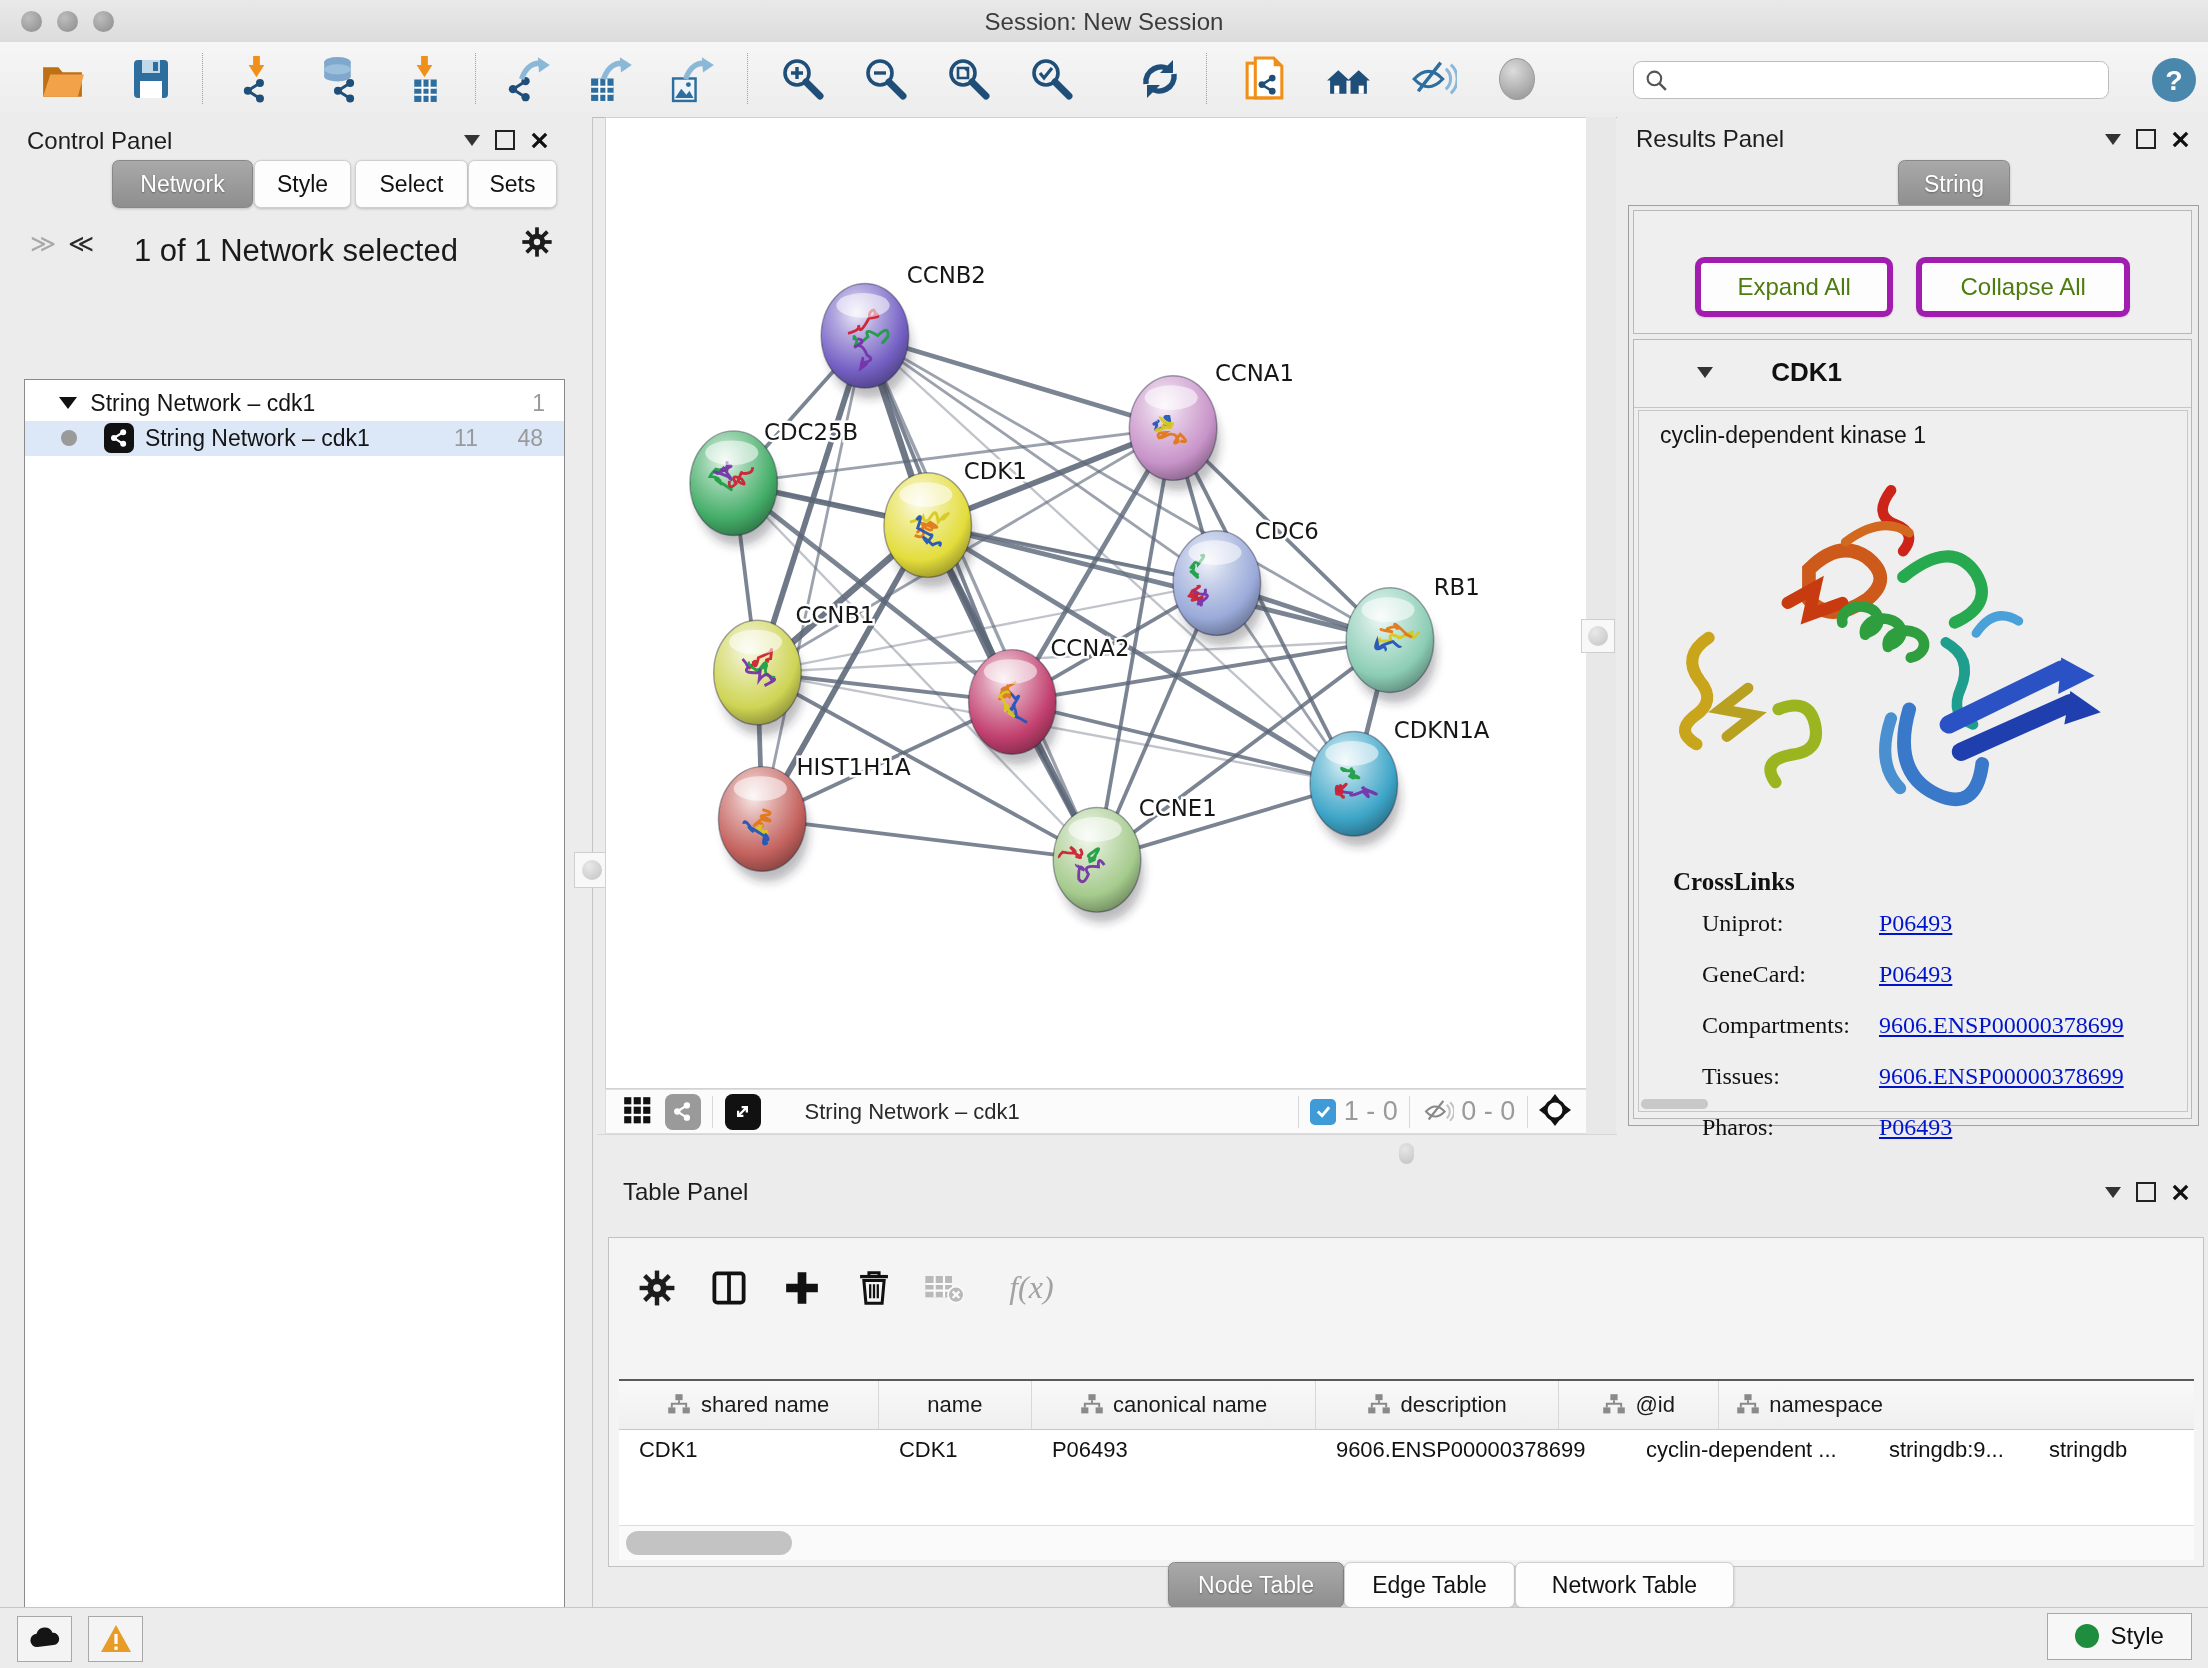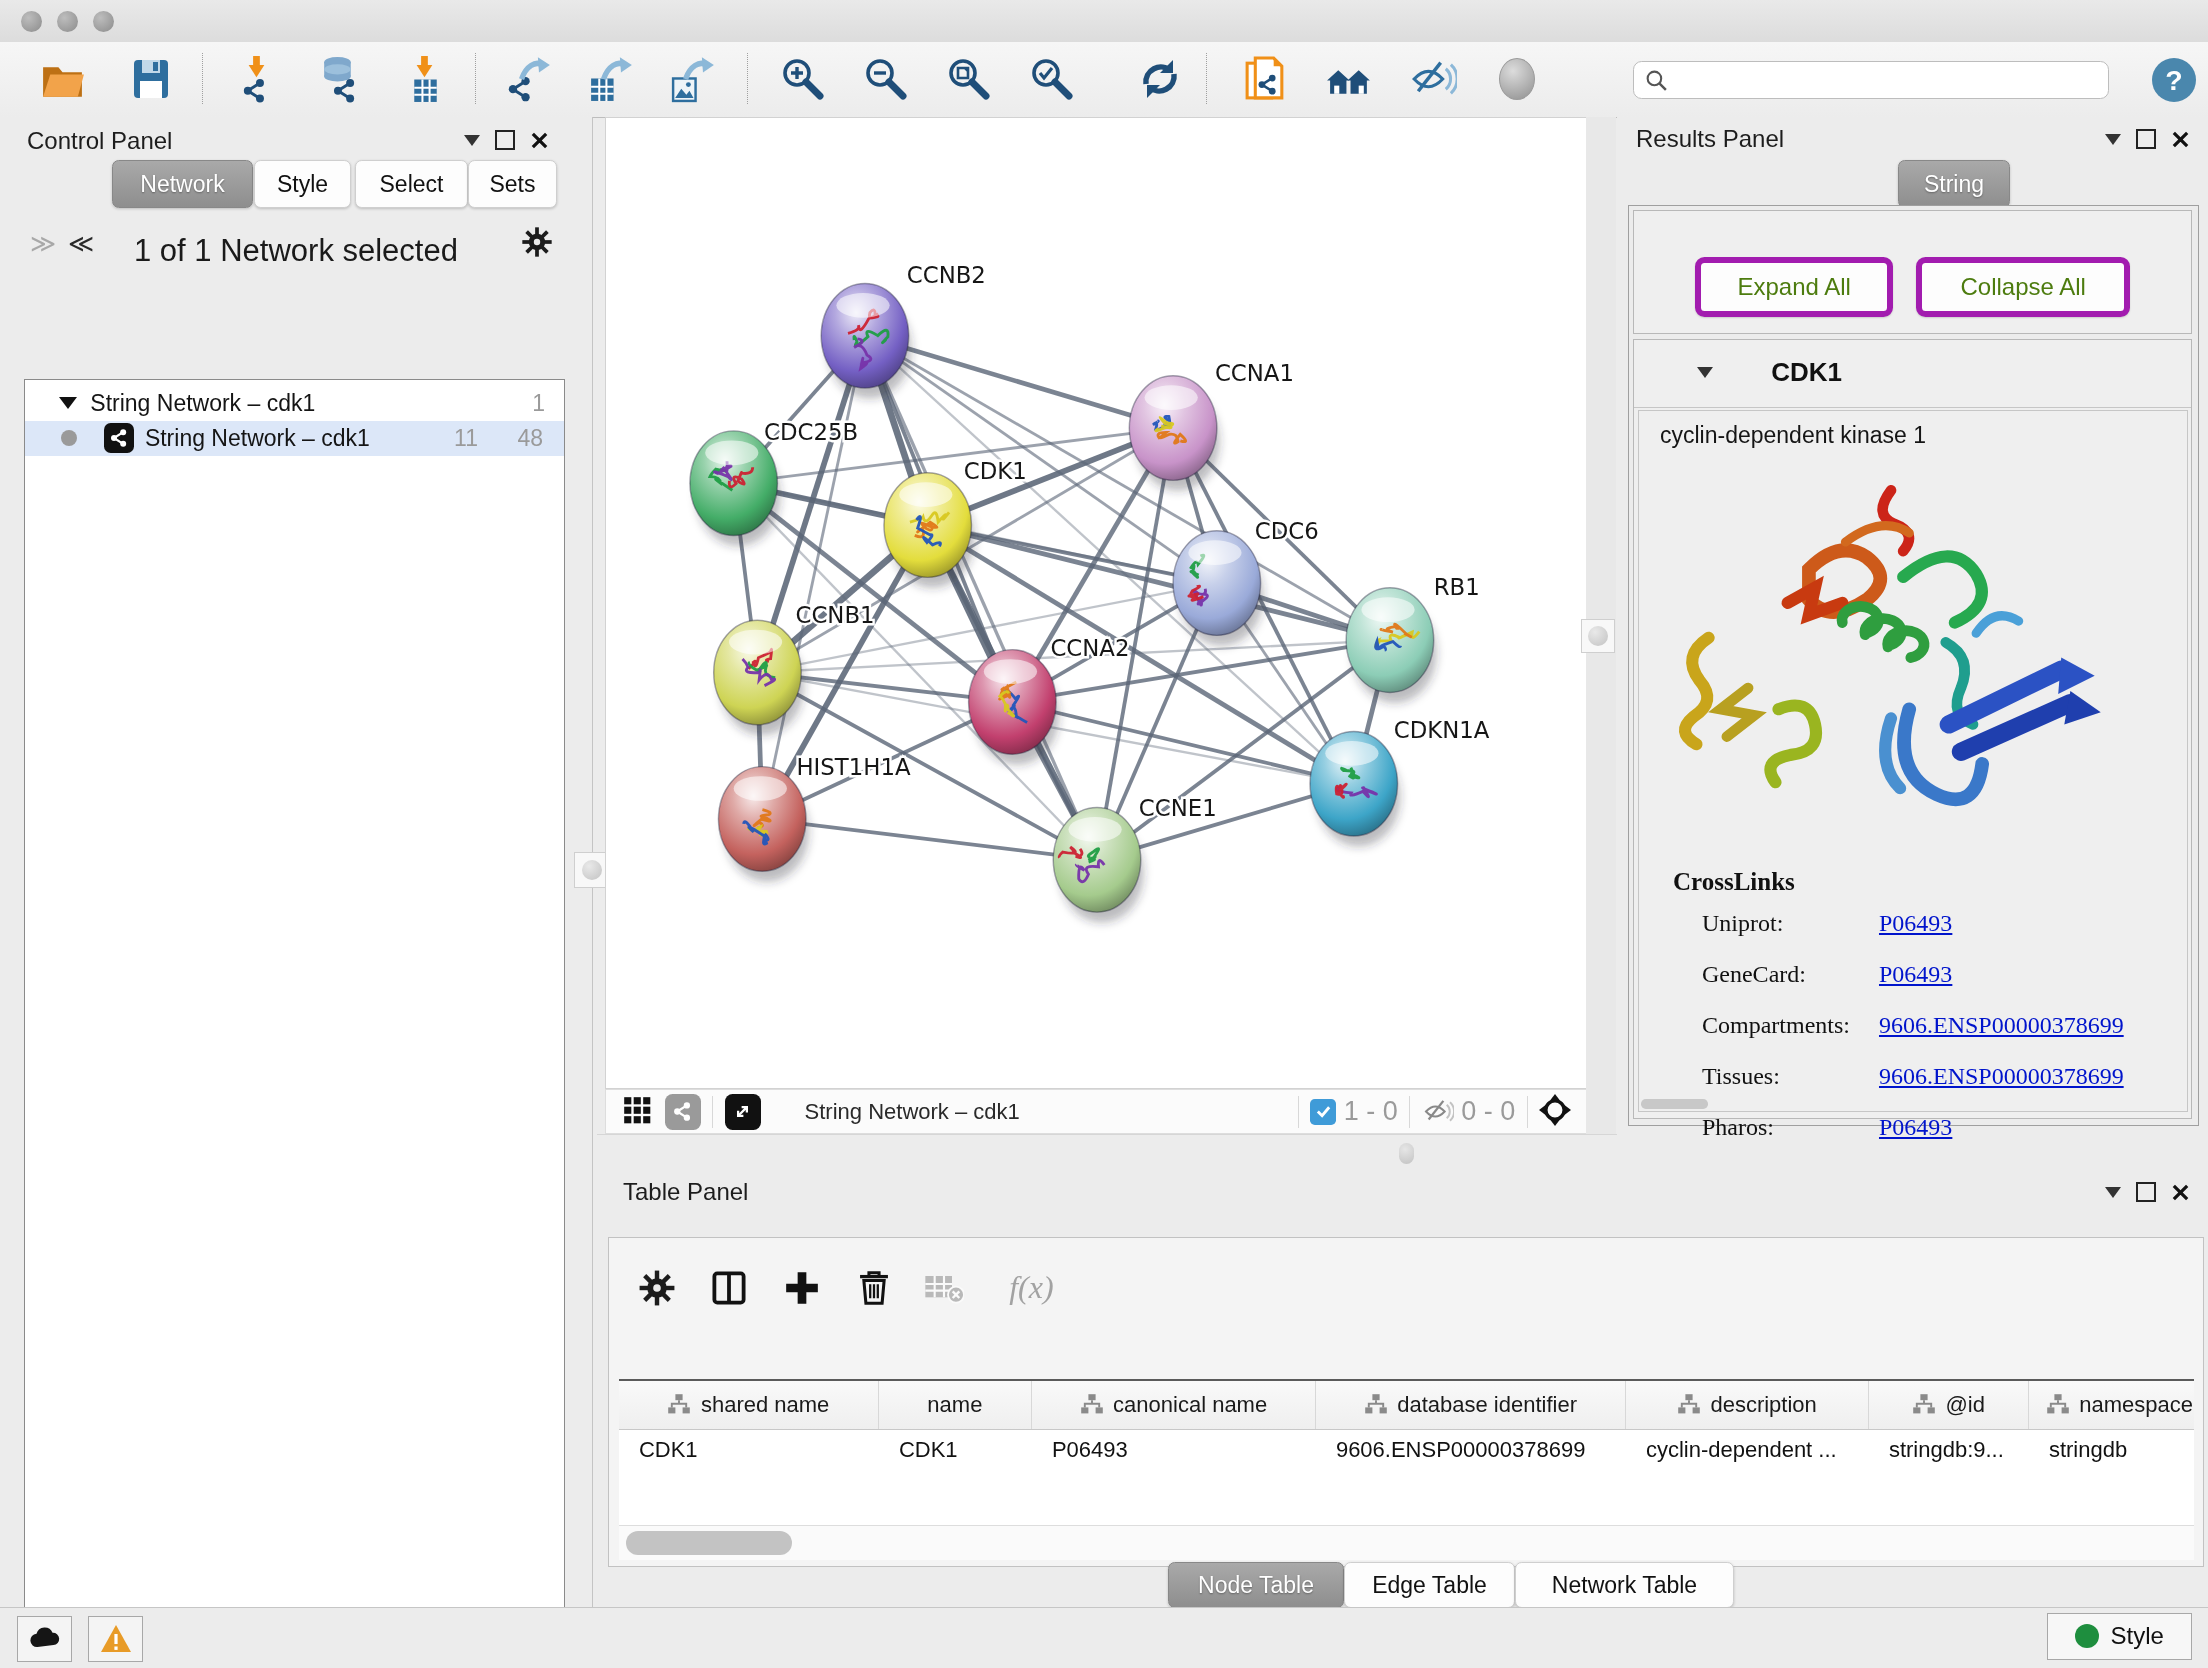--- a/index.html
+++ b/index.html
@@ -119,20 +119,21 @@
         <path d="M37 10a13 13 0 0 1 0 20" stroke="#8cb8d8" stroke-width="3" fill="none"></path>
         <path d="M42 6a19 19 0 0 1 0 28" stroke="#8cb8d8" stroke-width="3" fill="none"></path>
       </symbol>
     </defs>
   </svg>
 
   <div class="abs titlebar">
     <div class="abs light" style="left:21px"></div>
     <div class="abs light" style="left:57px"></div>
     <div class="abs light" style="left:93px"></div>
+    <div class="abs wtitle">Session: New Session</div>
   </div>
 
   <div class="abs toolbar">
     <div class="tbtn" style="left:36px">
       <svg width="49" height="49" viewBox="0 0 48 48">
           <path d="M5 12h15l4 5h19v24H5z" fill="#bd7014"></path>
           <path d="M12 19h33l-6 22H5z" fill="#f2a34a"></path>
         </svg>
     </div>
     <div class="tbtn" style="left:124px">
@@ -743,26 +744,20 @@
             </div>
           <div class="th" style="width:153px;">
               <span>name</span>
             </div>
           <div class="th" style="width:284px;">
               <svg width="24" height="24" viewBox="0 0 20 20">
                 <use href="#tree-col"></use>
               </svg>
               <span>canonical name</span>
             </div>
-          <div class="th" style="width:310px;">
-              <svg width="24" height="24" viewBox="0 0 20 20">
-                <use href="#tree-col"></use>
-              </svg>
-              <span>database identifier</span>
-            </div>
           <div class="th" style="width:243px;">
               <svg width="24" height="24" viewBox="0 0 20 20">
                 <use href="#tree-col"></use>
               </svg>
               <span>description</span>
             </div>
           <div class="th" style="width:160px;">
               <svg width="24" height="24" viewBox="0 0 20 20">
                 <use href="#tree-col"></use>
               </svg>

